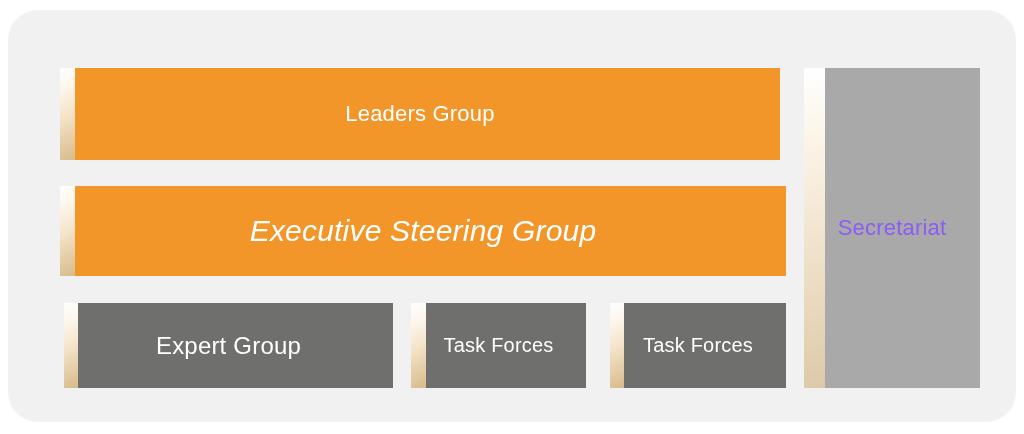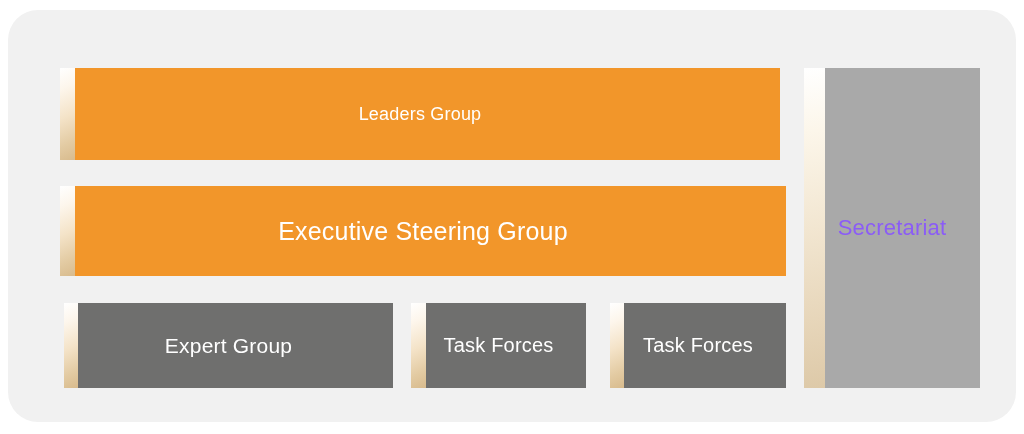--- a/index.html
+++ b/index.html
@@ -84,37 +84,37 @@
   .lightgray .label { color: #8b5cf6; }
 
   
 
   #leaders-group {
     left: 52px;  top: 58px;
     width: 720px; height: 92px;
   }
   #leaders-group .edge { width: 15px; }
   #leaders-group .face { width: 705px; }
-  #leaders-group .label { font-size: 18px; }
+  #leaders-group .label { font-size: 22px; }
 
   #executive-steering-group {
     left: 52px;  top: 176px;
     width: 726px; height: 90px;
   }
   #executive-steering-group .edge { width: 15px; }
   #executive-steering-group .face { width: 711px; }
-  #executive-steering-group .label { font-size: 25px; }
+  #executive-steering-group .label { font-size: 30px; font-style: italic; }
 
   #expert-group {
     left: 56px;  top: 293px;
     width: 329px; height: 85px;
   }
   #expert-group .edge { width: 14px; }
   #expert-group .face { width: 315px; }
-  #expert-group .label { font-size: 21px; text-align: right; }
+  #expert-group .label { font-size: 24px; text-align: right; }
 
   #task-forces-1 {
     left: 403px; top: 293px;
     width: 175px; height: 85px;
   }
   #task-forces-1 .edge { width: 15px; }
   #task-forces-1 .face { width: 160px; }
   #task-forces-1 .label { font-size: 20px; }
 
   #task-forces-2 {

